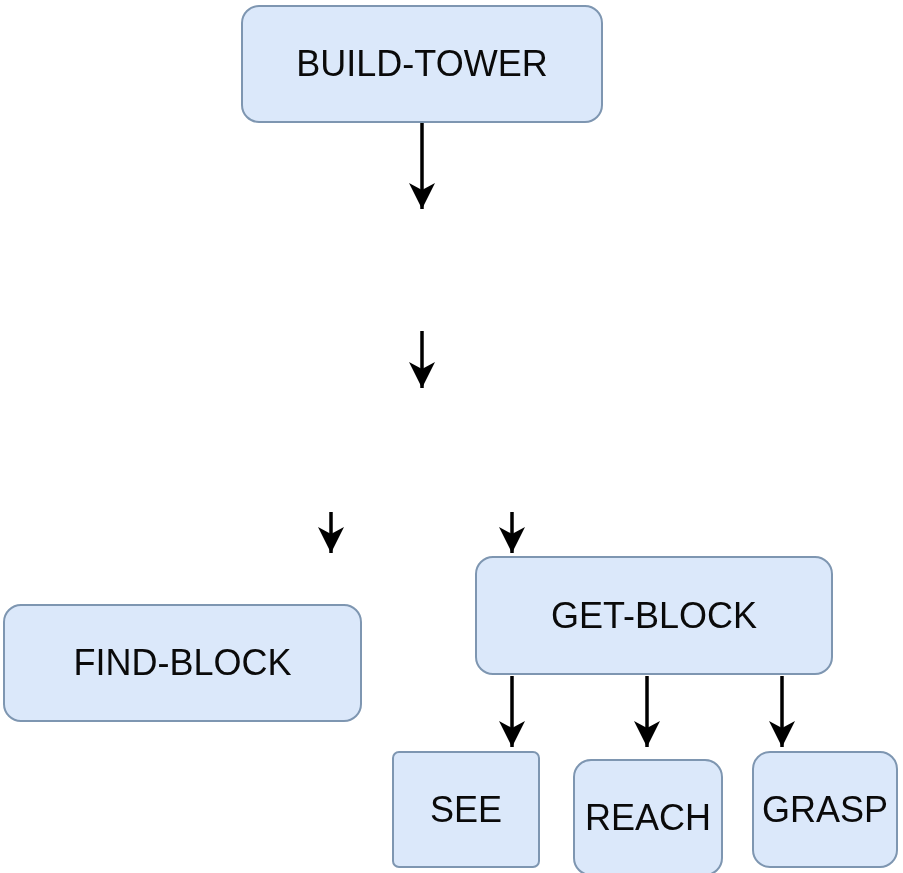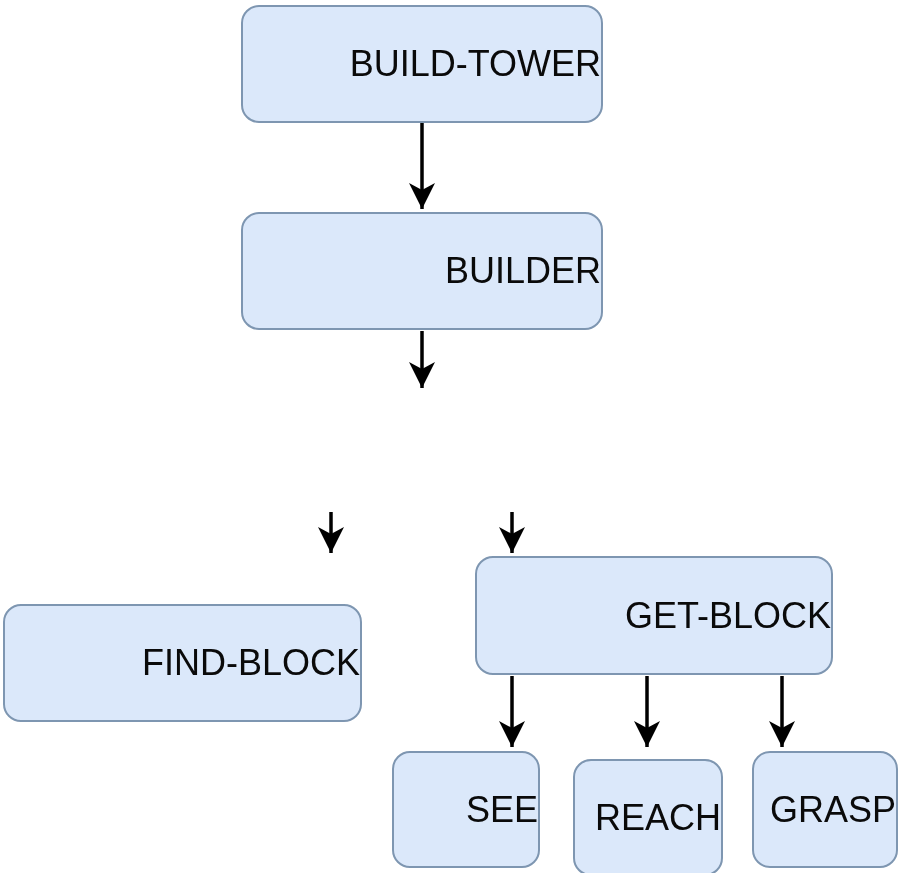--- a/index.html
+++ b/index.html
@@ -35,33 +35,33 @@
     stroke-width: 3.5;
   }
   .node {
     position: absolute;
     box-sizing: border-box;
     background: var(--node-fill);
     border: 2px solid var(--node-border);
     border-radius: 18px;
     display: flex;
     align-items: center;
-    justify-content: flex-end;
+    justify-content: center;
     color: var(--text);
     font-size: 36px;
     line-height: 1;
     white-space: nowrap;
   }
   
   .n-build-tower { left: 241px; top: 5px;   width: 362px; height: 118px; }
   .n-builder     { left: 241px; top: 212px; width: 362px; height: 118px; }
   .n-add-block   { left: 242px; top: 392px; width: 360px; height: 119px; }
   .n-find-block  { left: 3px;   top: 556px; width: 359px; height: 118px; margin-top: 48px; }
   .n-get-block   { left: 465px; top: 556px; width: 358px; height: 119px; margin-left: 10px; }
-  .n-see         { left: 392px; top: 751px; width: 148px; height: 117px; }
+  .n-see         { left: 392px; top: 751px; width: 148px; height: 117px; border-radius: 7px; }
   .n-reach       { left: 573px; top: 751px; width: 150px; height: 117px; margin-top: 8px; }
   .n-grasp       { left: 752px; top: 751px; width: 146px; height: 117px; }
 </style>
 </head>
 <body>
 
 <div class="canvas">
 
   <svg class="edge-layer" viewBox="0 0 903 873" aria-hidden="true">
     <defs>
@@ -75,23 +75,20 @@
     <line x1="512" y1="512" x2="512" y2="553" marker-end="url(#arrowhead)"></line>
     <line x1="512" y1="676" x2="512" y2="747" marker-end="url(#arrowhead)"></line>
     <line x1="647" y1="676" x2="647" y2="747" marker-end="url(#arrowhead)"></line>
     <line x1="782" y1="676" x2="782" y2="747" marker-end="url(#arrowhead)"></line>
   </svg>
 
   <div class="node n-build-tower">
     <span>BUILD-TOWER</span>
   </div>
 
-  <div class="node n-builder">
-    <span>BUILDER</span>
-  </div>
 
 
   <div class="node n-find-block">
     <span>FIND-BLOCK</span>
   </div>
 
   <div class="node n-get-block">
     <span>GET-BLOCK</span>
   </div>
 

